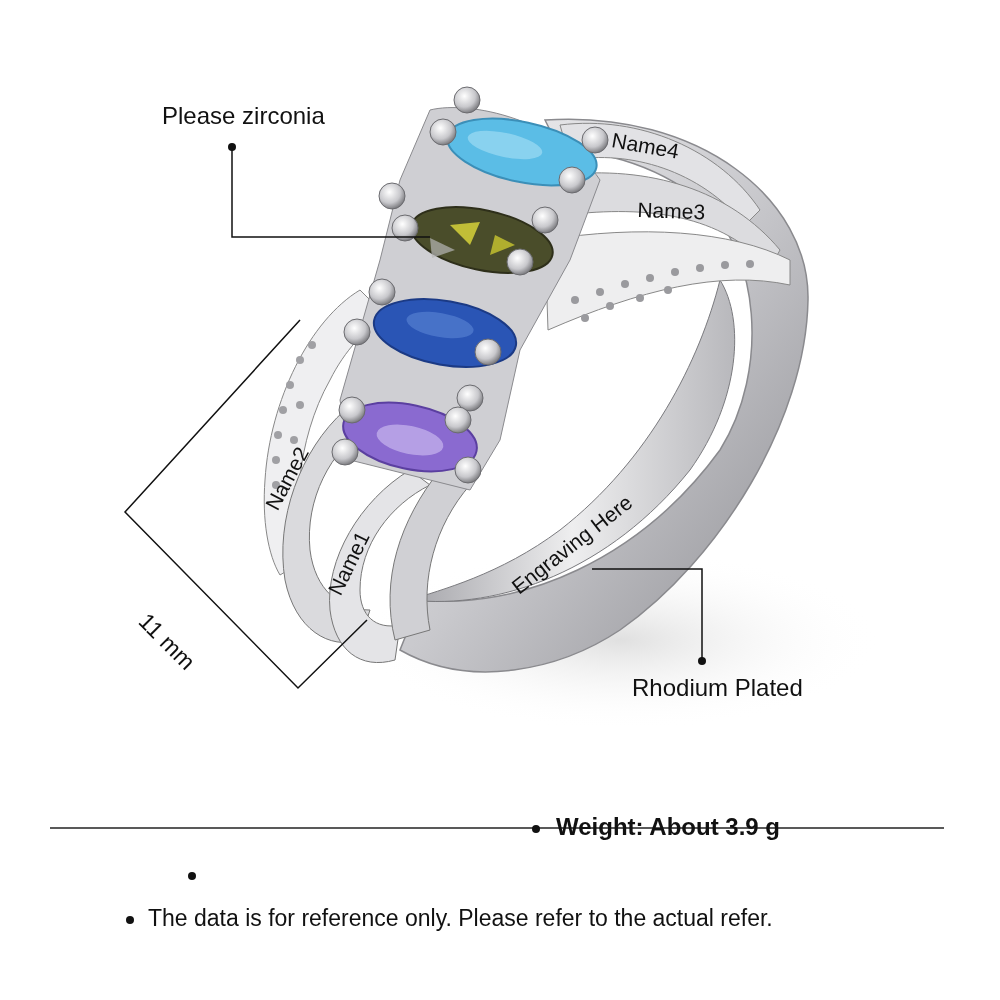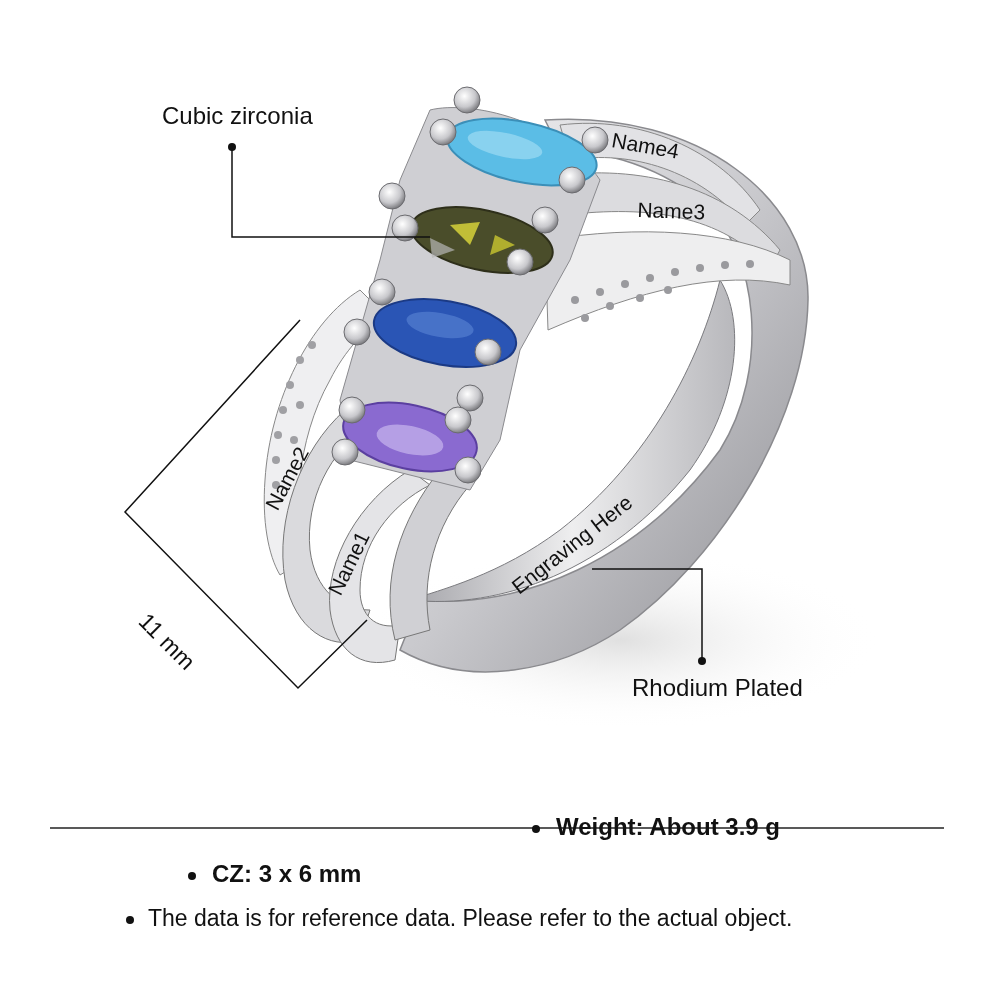--- a/index.html
+++ b/index.html
@@ -125,31 +125,31 @@
     <polyline points="232,147 232,237 430,237"></polyline>
     <polyline points="592,569 702,569 702,661"></polyline>
     <polyline points="300,320 125,512 298,688 367,620"></polyline>
   </g>
   <circle cx="232" cy="147" r="4" fill="#111"></circle>
   <circle cx="702" cy="661" r="4" fill="#111"></circle>
 
   <line x1="50" y1="828" x2="944" y2="828" stroke="#222" stroke-width="1.5"></line>
 </svg>
 
-<div class="abs label" style="left:162px; top:102px;">Cubic zirconia</div>
+<div class="abs label" style="left:162px; top:102px;">Please zirconia</div>
 <div class="abs label" style="left:632px; top:674px;">Rhodium Plated</div>
 <div class="abs label" style="left:152px; top:608px; transform: rotate(45deg); transform-origin:left top; font-size:23px;">11 mm</div>
 
 <div class="abs engr" style="left:610px; top:128px; transform: rotate(10deg);">Name4</div>
 <div class="abs engr" style="left:637px; top:198px; transform: rotate(2deg);">Name3</div>
 <div class="abs engr" style="left:282px; top:490px; transform: rotate(-62deg);">Name2</div>
 <div class="abs engr" style="left:345px; top:575px; transform: rotate(-64deg);">Name1</div>
 <div class="abs engr" style="left:522px; top:575px; transform: rotate(-38deg);">Engraving Here</div>
 
 <div class="abs spec" style="left:188px; top:860px;">
-  <span class="bullet"></span><span>CZ: 3 x 6 mm</span>
+  <span class="bullet"></span>
 </div>
 <div class="abs spec" style="left:532px; top:813px;">
   <span class="bullet"></span><span>Weight: About 3.9 g</span>
 </div>
 <div class="abs note" style="left:126px; top:905px;">
-  <span class="bullet" style="margin-right:14px;"></span><span>The data is for reference data. Please refer to the actual object.</span>
+  <span class="bullet" style="margin-right:14px;"></span><span>The data is for reference only. Please refer to the actual refer.</span>
 </div>
 
 </body></html>

